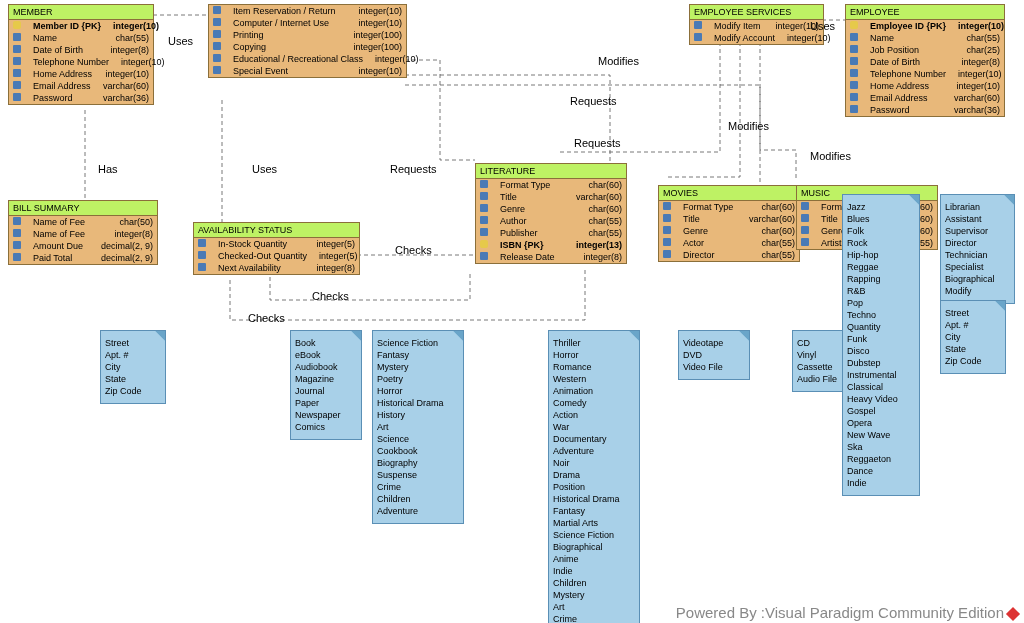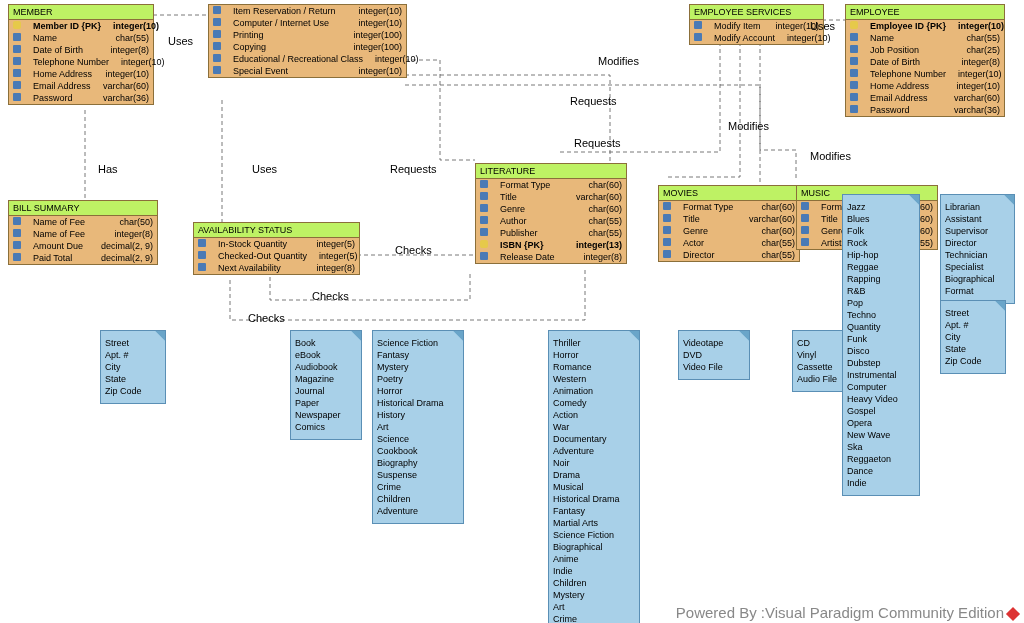--- a/index.html
+++ b/index.html
@@ -370,21 +370,21 @@
     <div>Romance</div>
     <div>Western</div>
     <div>Animation</div>
     <div>Comedy</div>
     <div>Action</div>
     <div>War</div>
     <div>Documentary</div>
     <div>Adventure</div>
     <div>Noir</div>
     <div>Drama</div>
-    <div>Musical</div>
+    <div>Position</div>
     <div>Historical Drama</div>
     <div>Fantasy</div>
     <div>Martial Arts</div>
     <div>Science Fiction</div>
     <div>Biographical</div>
     <div>Anime</div>
     <div>Indie</div>
     <div>Children</div>
     <div>Mystery</div>
     <div>Art</div>
@@ -410,39 +410,39 @@
     <div>Reggae</div>
     <div>Rapping</div>
     <div>R&amp;B</div>
     <div>Pop</div>
     <div>Techno</div>
     <div>Quantity</div>
     <div>Funk</div>
     <div>Disco</div>
     <div>Dubstep</div>
     <div>Instrumental</div>
-    <div>Computer</div>
+    <div>Classical</div>
     <div>Heavy Video</div>
     <div>Gospel</div>
     <div>Opera</div>
     <div>New Wave</div>
     <div>Ska</div>
     <div>Reggaeton</div>
     <div>Dance</div>
     <div>Indie</div>
   </div>
 <div class="note" style="left:940px;top:194px;width:65px">
     <div>Librarian</div>
     <div>Assistant</div>
     <div>Supervisor</div>
     <div>Director</div>
     <div>Technician</div>
     <div>Specialist</div>
     <div>Biographical</div>
-    <div>Format</div>
+    <div>Modify</div>
   </div>
 <div class="note" style="left:940px;top:300px;width:56px">
     <div>Street</div>
     <div>Apt. #</div>
     <div>City</div>
     <div>State</div>
     <div>Zip Code</div>
   </div>
 
 <div class="footer"><span>Powered By :Visual Paradigm Community Edition</span><span class="dia"></span></div>

